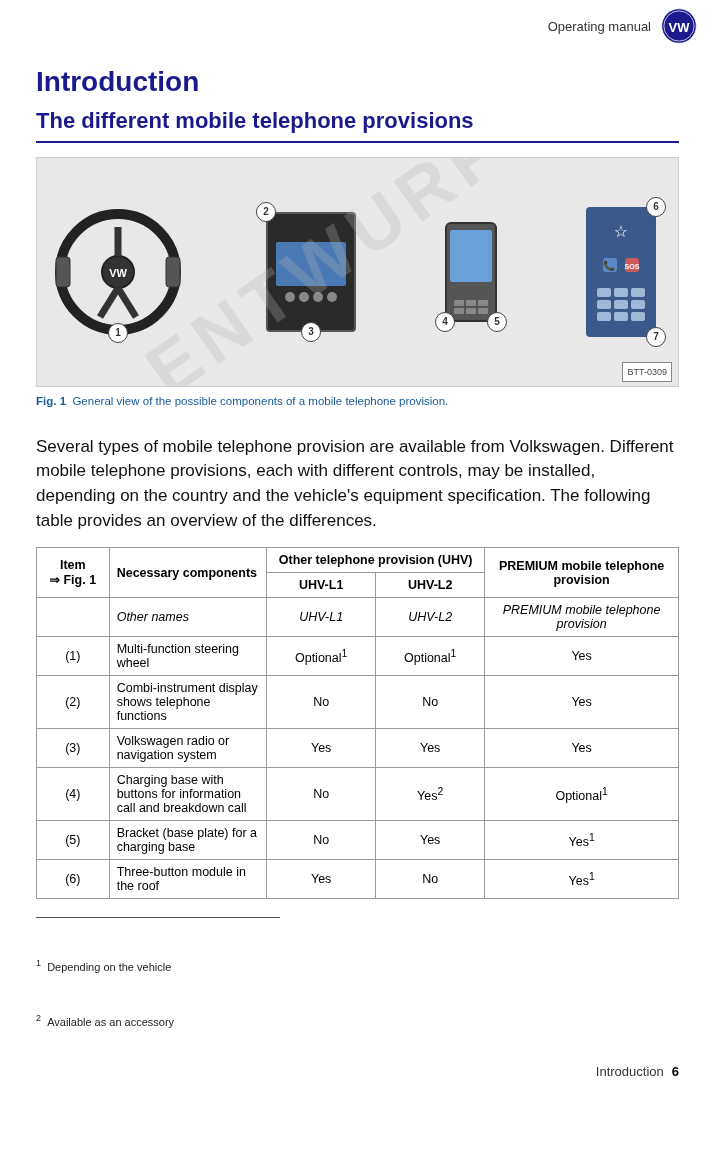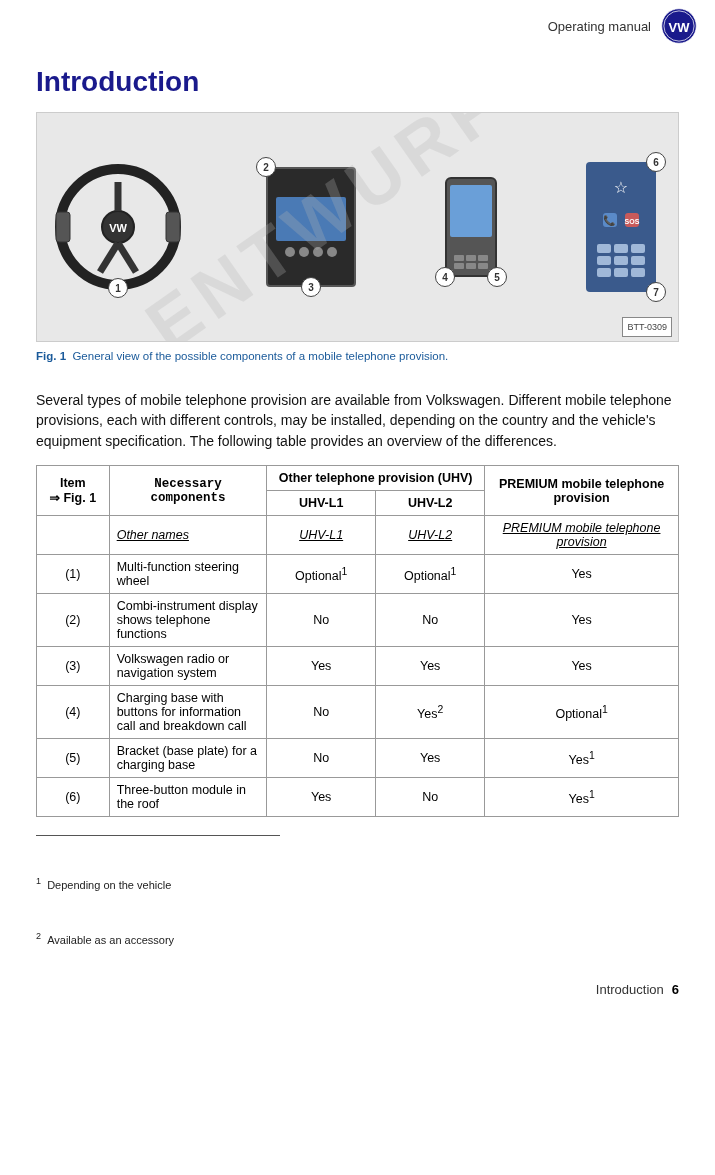--- a/index.html
+++ b/index.html
@@ -107,21 +107,21 @@
       background: #fff;
       border: 1px solid #888;
       font-size: 9px;
       padding: 4px 4px;
       color: #444;
       text-align: center;
     }
 
     
     .body-text {
-      font-size: 14px;
+      font-size: 17px;
       line-height: 1.45;
       margin-bottom: 14px;
       color: #111;
     }
 
     
     table.main-table {
       width: 100%;
       border-collapse: collapse;
       margin-bottom: 18px;
@@ -136,29 +136,27 @@
     table.main-table th {
       background: #fff;
       font-weight: bold;
       font-size: 12.5px;
     }
     table.main-table td.left-align {
       text-align: left;
     }
     table.main-table td.italic-cell {
       font-style: italic;
-      text-decoration: underline;
     }
     table.main-table .col-item {
       width: 60px;
     }
     table.main-table .col-necessary {
       width: 130px;
-      text-align: center;
-      font-family: Liberation Mono, monospace;
+      text-align: left;
     }
     table.main-table .col-uhv {
       width: 90px;
     }
     table.main-table .col-premium {
       width: 160px;
     }
 
     
     .footnote-divider {
@@ -322,20 +320,21 @@
     <circle cx="50" cy="50" r="48" fill="#1a1a8c" stroke="#fff" stroke-width="2"></circle>
     <circle cx="50" cy="50" r="42" fill="none" stroke="#fff" stroke-width="2"></circle>
     <text x="50" y="66" text-anchor="middle" font-size="36" font-weight="bold" fill="#fff" font-family="Arial">VW</text>
   </svg>
 </div>
 
 <div class="content">
 
   <h1 class="section-heading">Introduction</h1>
 
+  <h2 class="subsection-heading">The different mobile telephone provisions</h2>
 
   <div class="figure-container">
     <div class="figure-drawing">
 
       <div class="fig-item" style="position:relative;">
         <svg width="130" height="130" viewBox="0 0 130 130">
 
           <circle cx="65" cy="65" r="58" fill="none" stroke="#222" stroke-width="10"></circle>
 
           <circle cx="65" cy="65" r="16" fill="#333" stroke="#222" stroke-width="2"></circle>

